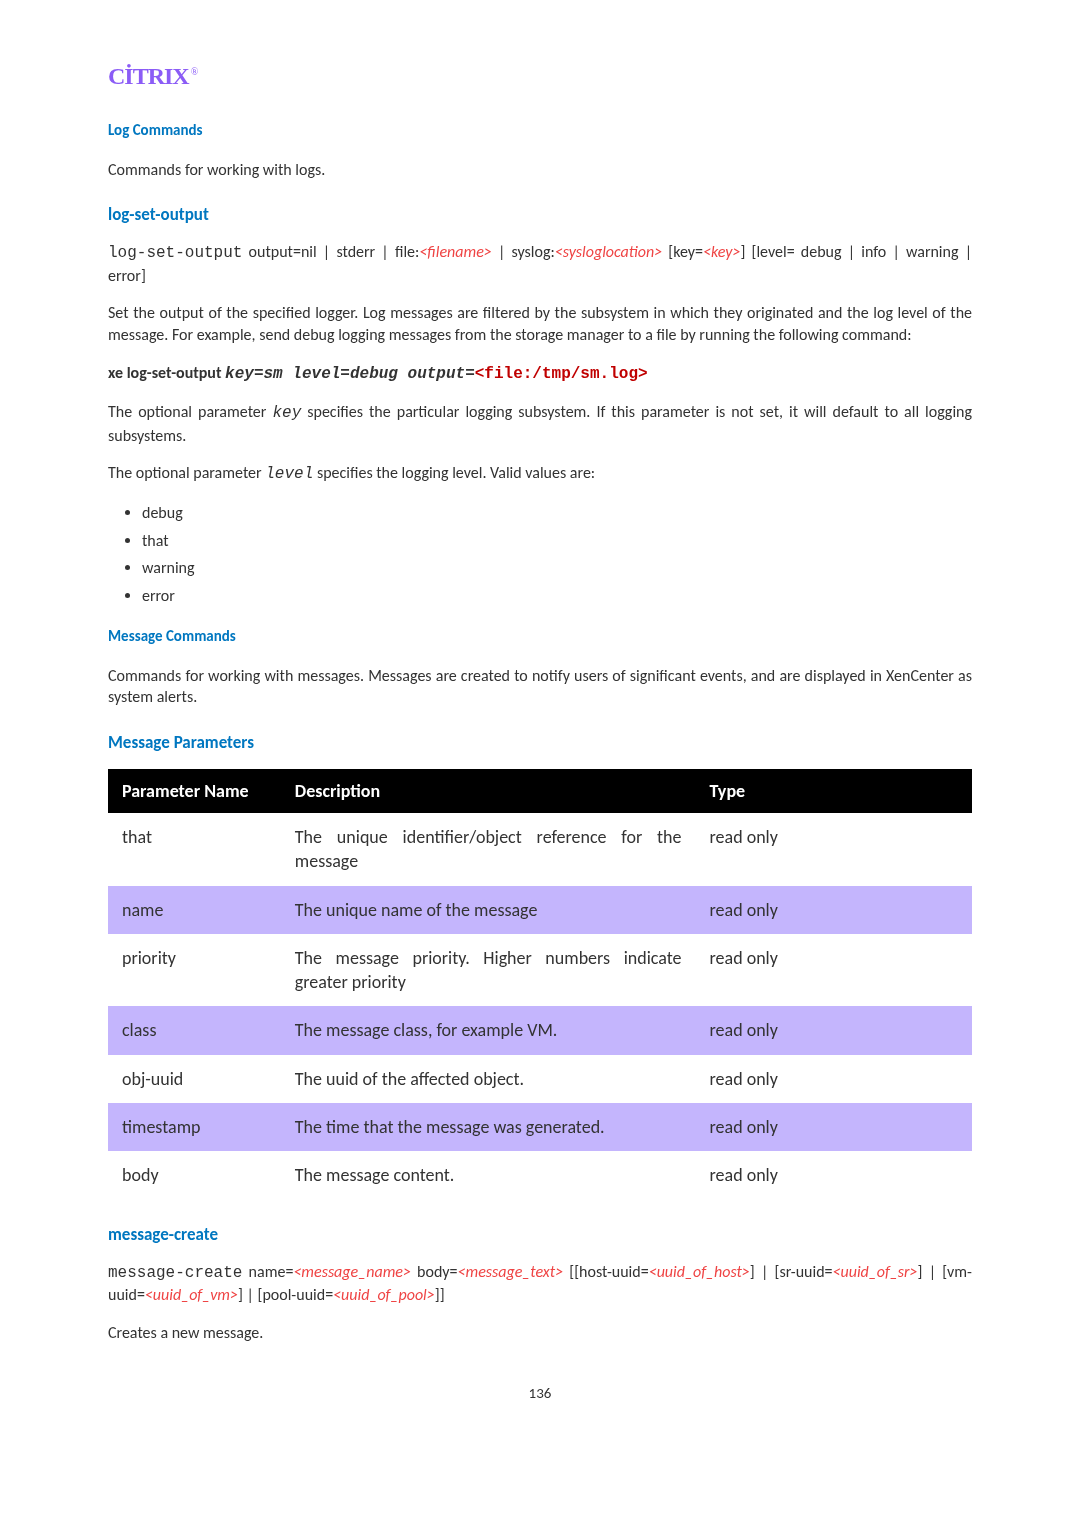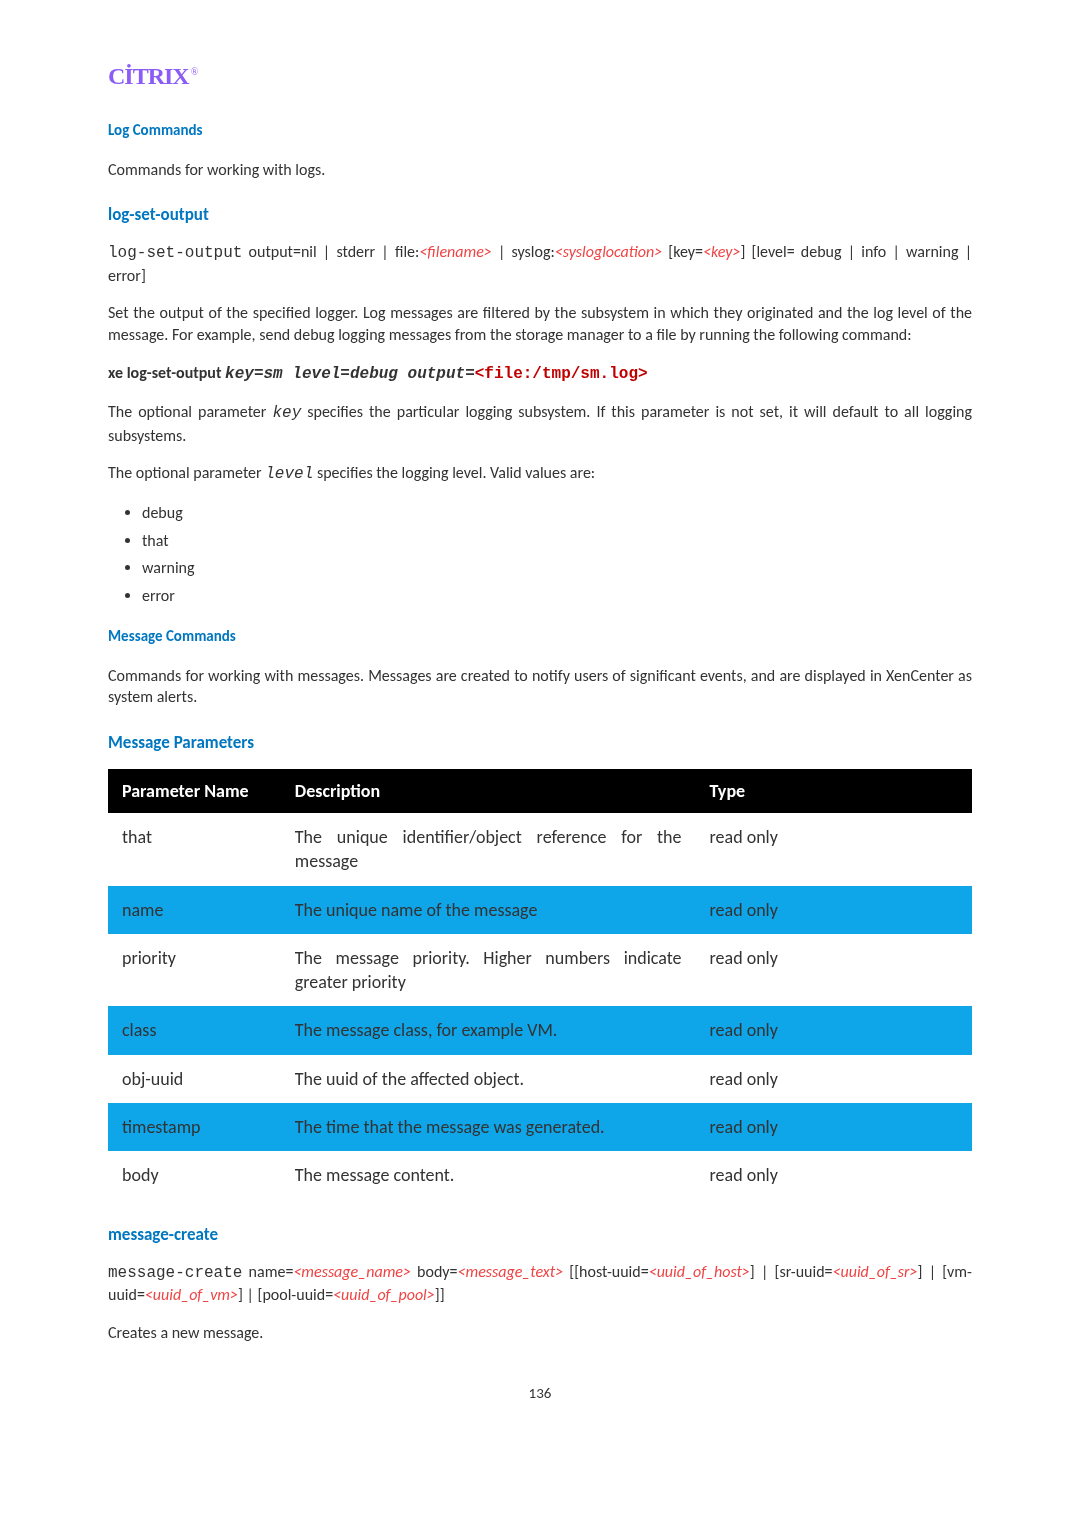--- a/index.html
+++ b/index.html
@@ -83,21 +83,21 @@
     text-align: left;
     font-weight: bold;
     padding: 10px 14px;
   }
   table.params td {
     padding: 12px 14px;
     vertical-align: top;
     text-align: justify;
   }
   table.params tr.odd td { background: #fff; }
-  table.params tr.even td { background: #0ea5e9; }
+  table.params tr.even td { background: #c4b5fd; }
   .col-name { width: 20%; }
   .col-desc { width: 48%; }
   .col-type { width: 32%; }
   .page-no {
     text-align: center;
     font-size: 15px;
     margin-top: 40px;
   }
 </style>
 </head>

